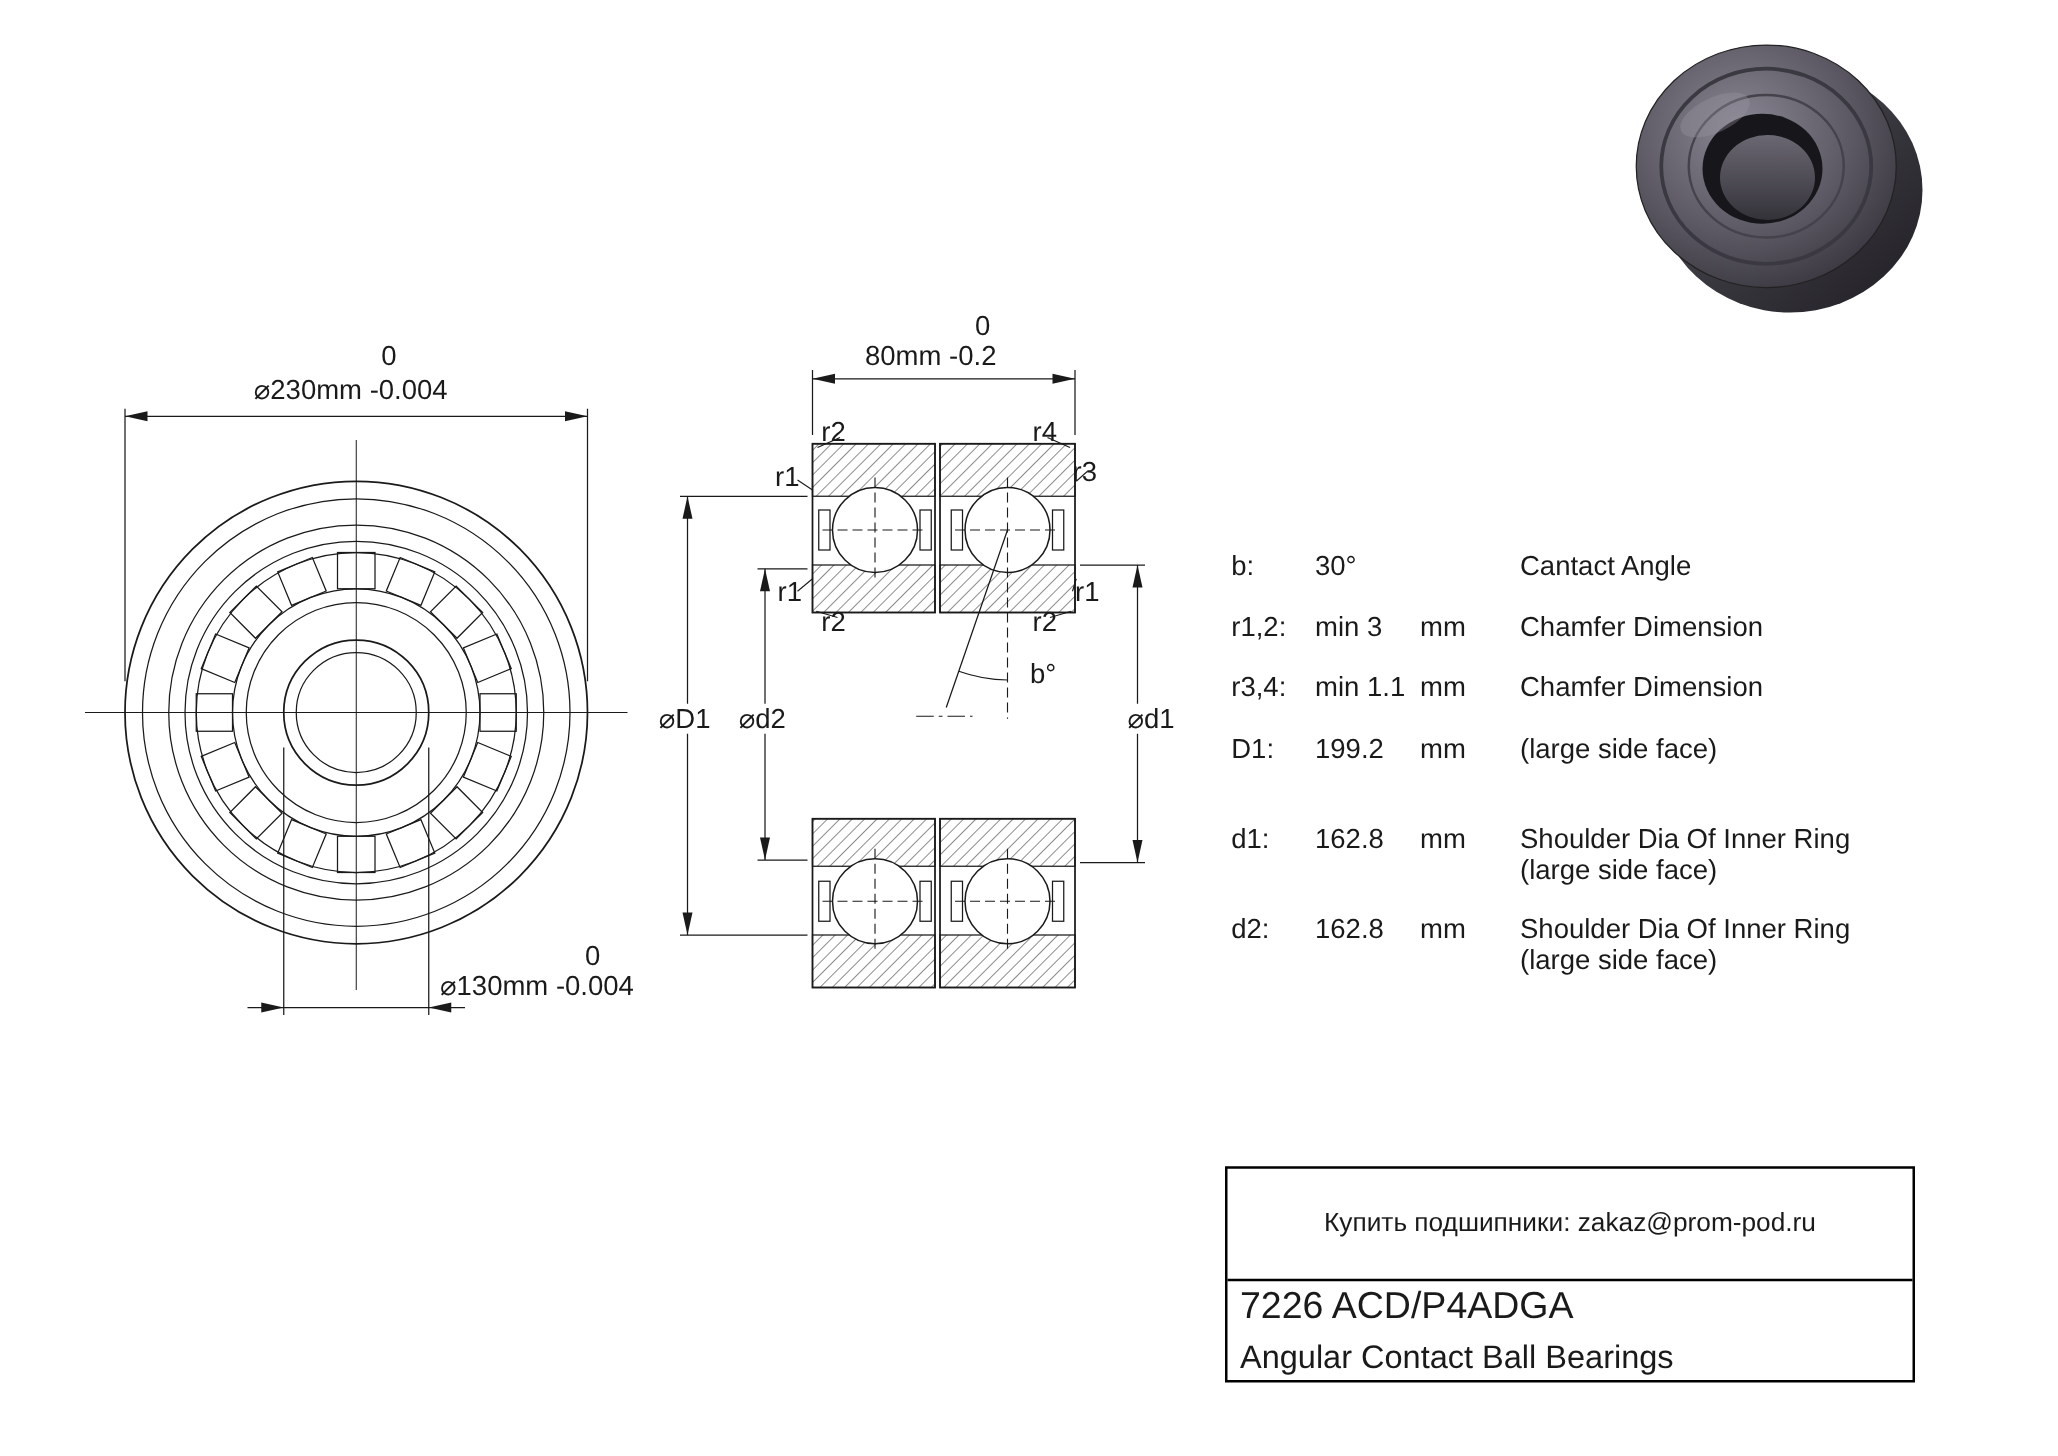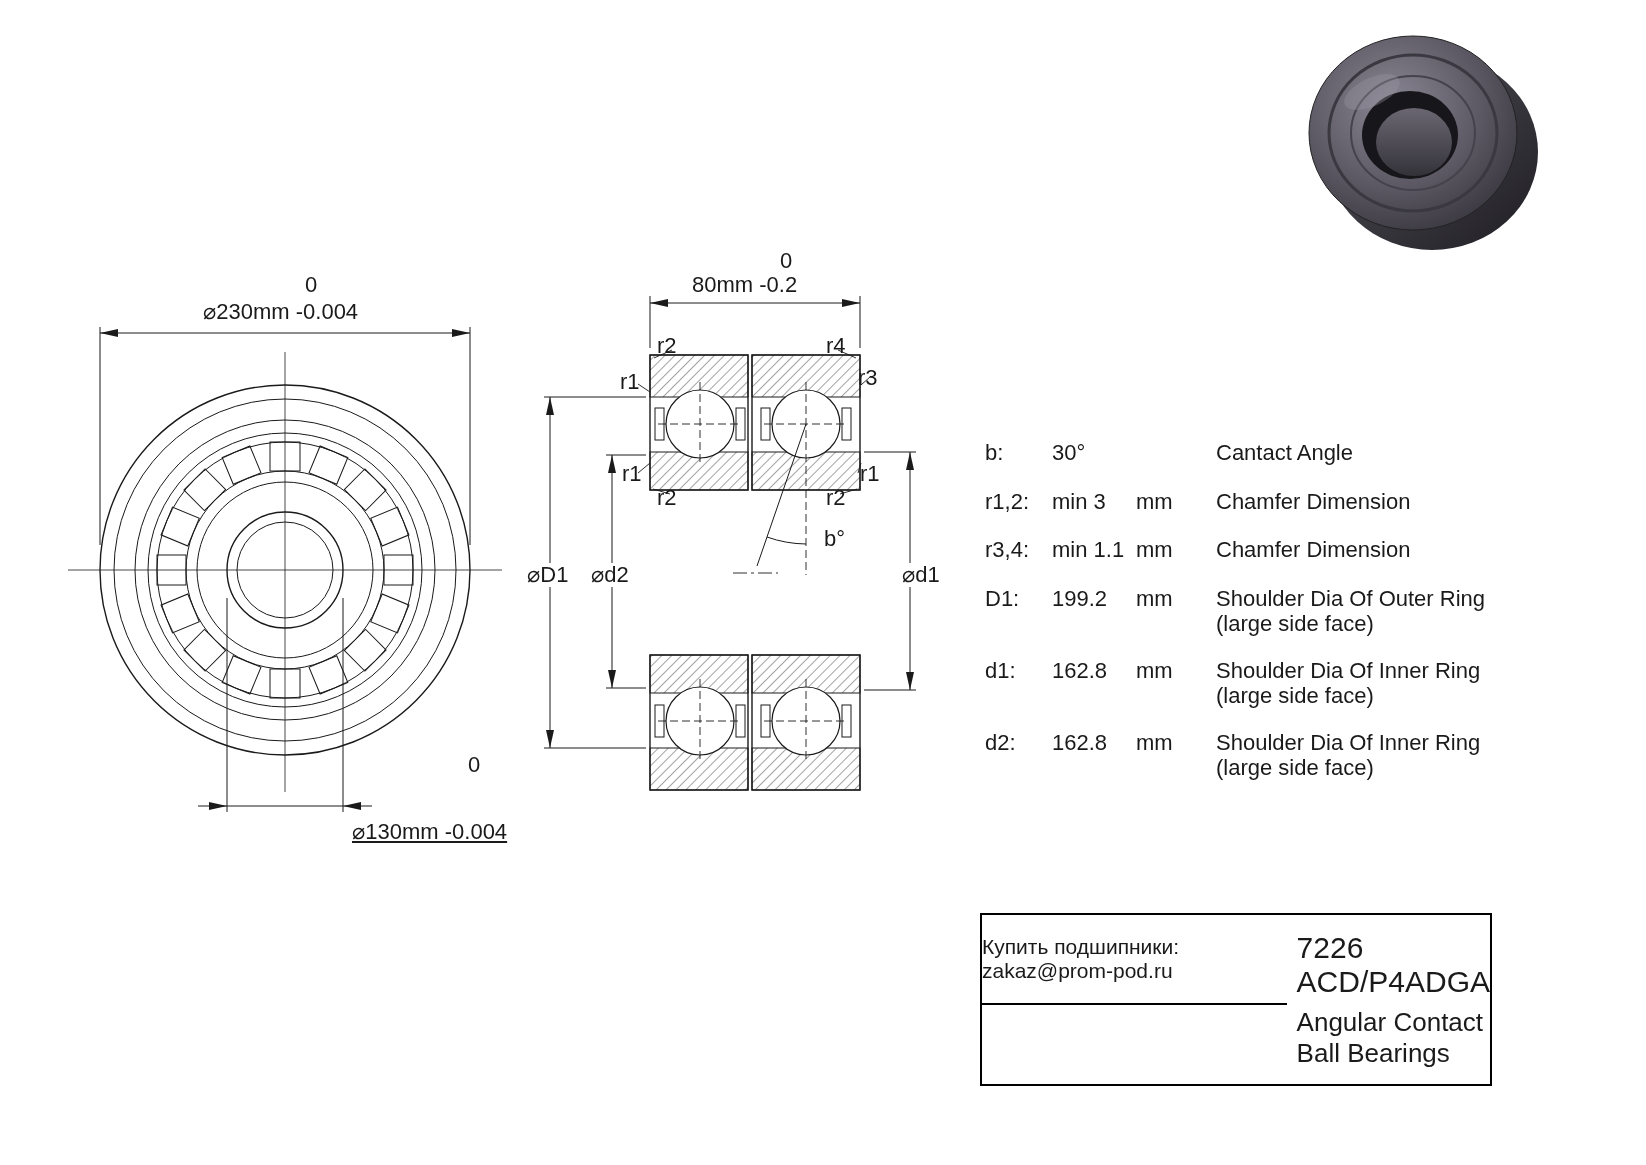--- a/index.html
+++ b/index.html
@@ -8,22 +8,22 @@
   #drawing{position:absolute;left:0;top:0;}
   .lbl{position:absolute;font-size:22px;white-space:nowrap;color:#1a1a1a;line-height:1.1;}
   .bg{background:#ffffff;padding:0 2px;}
   .pk{fill:none;stroke:#1a1a1a;stroke-width:1;}
   .arr{fill:#1a1a1a;stroke:none;}
   .spec-row{position:absolute;left:985px;font-size:22px;line-height:25px;}
   .sk{position:absolute;left:0;white-space:nowrap;}
   .sv{position:absolute;left:67px;white-space:nowrap;}
   .su{position:absolute;left:151px;white-space:nowrap;text-align:center;}
   .sd{position:absolute;left:231px;width:345px;}
-  #info-table{position:absolute;left:980px;top:913px;width:512px;height:173px;
-              border:2px solid #000;box-sizing:border-box;display:flex;flex-direction:row;}
+  #info-table{position:absolute;left:980px;top:933px;width:552px;height:173px;
+              border:2px solid #000;box-sizing:border-box;display:flex;flex-direction:column;}
   .it-top{height:88px;border-bottom:2px solid #000;display:flex;align-items:center;
           justify-content:center;font-size:21px;}
   .it-bottom{flex:1;display:flex;}
   .it-partlabel{width:112px;border-right:2px solid #000;display:flex;align-items:center;
                 justify-content:center;text-align:left;font-size:22px;line-height:1.3;padding:0 6px;box-sizing:border-box;}
   .it-partinfo{flex:1;display:flex;flex-direction:column;justify-content:center;padding-left:10px;}
   .pn{font-size:30px;}
   .pc{font-size:26px;margin-top:8px;}
 </style>
 </head>
@@ -204,21 +204,21 @@
       <ellipse cx="1413" cy="133" rx="62" ry="57" fill="none" stroke="#45424c" stroke-width="2"></ellipse>
       <ellipse cx="1410" cy="135" rx="48" ry="44" fill="#17161a"></ellipse>
       <ellipse cx="1414" cy="142" rx="38" ry="34" fill="url(#boreGrad)"></ellipse>
       <ellipse cx="1372" cy="92" rx="30" ry="14" fill="#9b98a4" opacity="0.35" transform="rotate(-25 1372 92)"></ellipse>
     </g>
   </svg>
 
   <div class="lbl" style="left:305px;top:273px;">0</div>
   <div class="lbl" style="left:203px;top:300px;text-align:right;">⌀230mm -0.004</div>
   <div class="lbl" style="left:468px;top:753px;">0</div>
-  <div class="lbl" style="left:352px;top:820px;text-decoration:underline;">⌀130mm -0.004</div>
+  <div class="lbl" style="left:352px;top:777px;">⌀130mm -0.004</div>
 
   <div class="lbl" style="left:780px;top:249px;">0</div>
   <div class="lbl" style="left:692px;top:273px;">80mm -0.2</div>
 
   <div class="lbl" style="left:657px;top:334px;">r2</div>
   <div class="lbl" style="left:826px;top:334px;">r4</div>
   <div class="lbl" style="left:620px;top:370px;">r1</div>
   <div class="lbl" style="left:858px;top:366px;">r3</div>
   <div class="lbl" style="left:622px;top:462px;">r1</div>
   <div class="lbl" style="left:657px;top:486px;">r2</div>
@@ -246,21 +246,20 @@
     <span class="sk">r3,4:</span>
     <span class="sv">min 1.1</span>
     <span class="su">mm</span>
     <span class="sd"><span>Chamfer Dimension</span></span>
   </div>
   <div class="spec-row" style="top:586px;">
     <span class="sk">D1:</span>
     <span class="sv">199.2</span>
     <span class="su">mm</span>
     <span class="sd">
-      <div>Shoulder Dia Of Outer Ring</div>
         <div>(large side face)</div>
     </span>
   </div>
   <div class="spec-row" style="top:658px;">
     <span class="sk">d1:</span>
     <span class="sv">162.8</span>
     <span class="su">mm</span>
     <span class="sd">
       <div>Shoulder Dia Of Inner Ring</div>
         <div>(large side face)</div>

